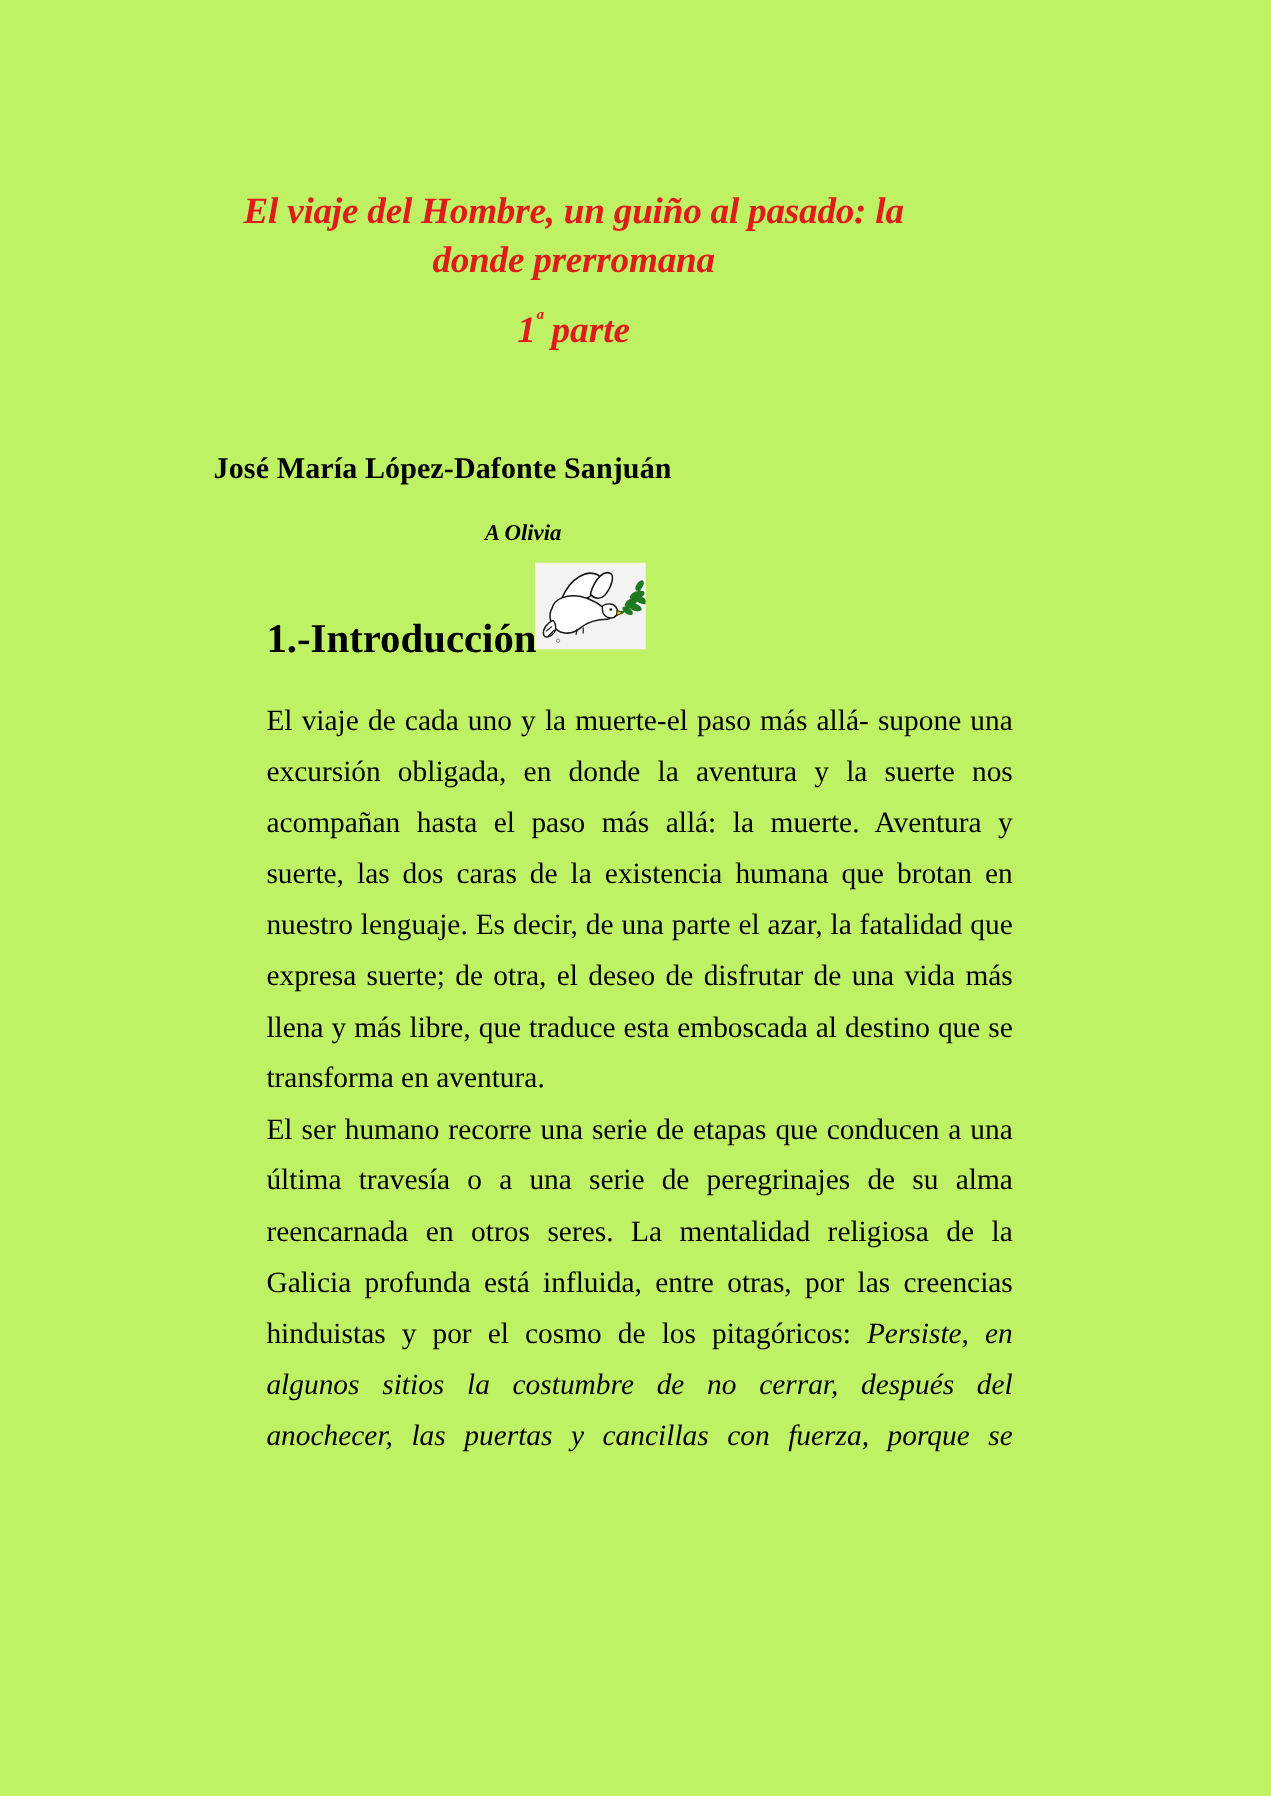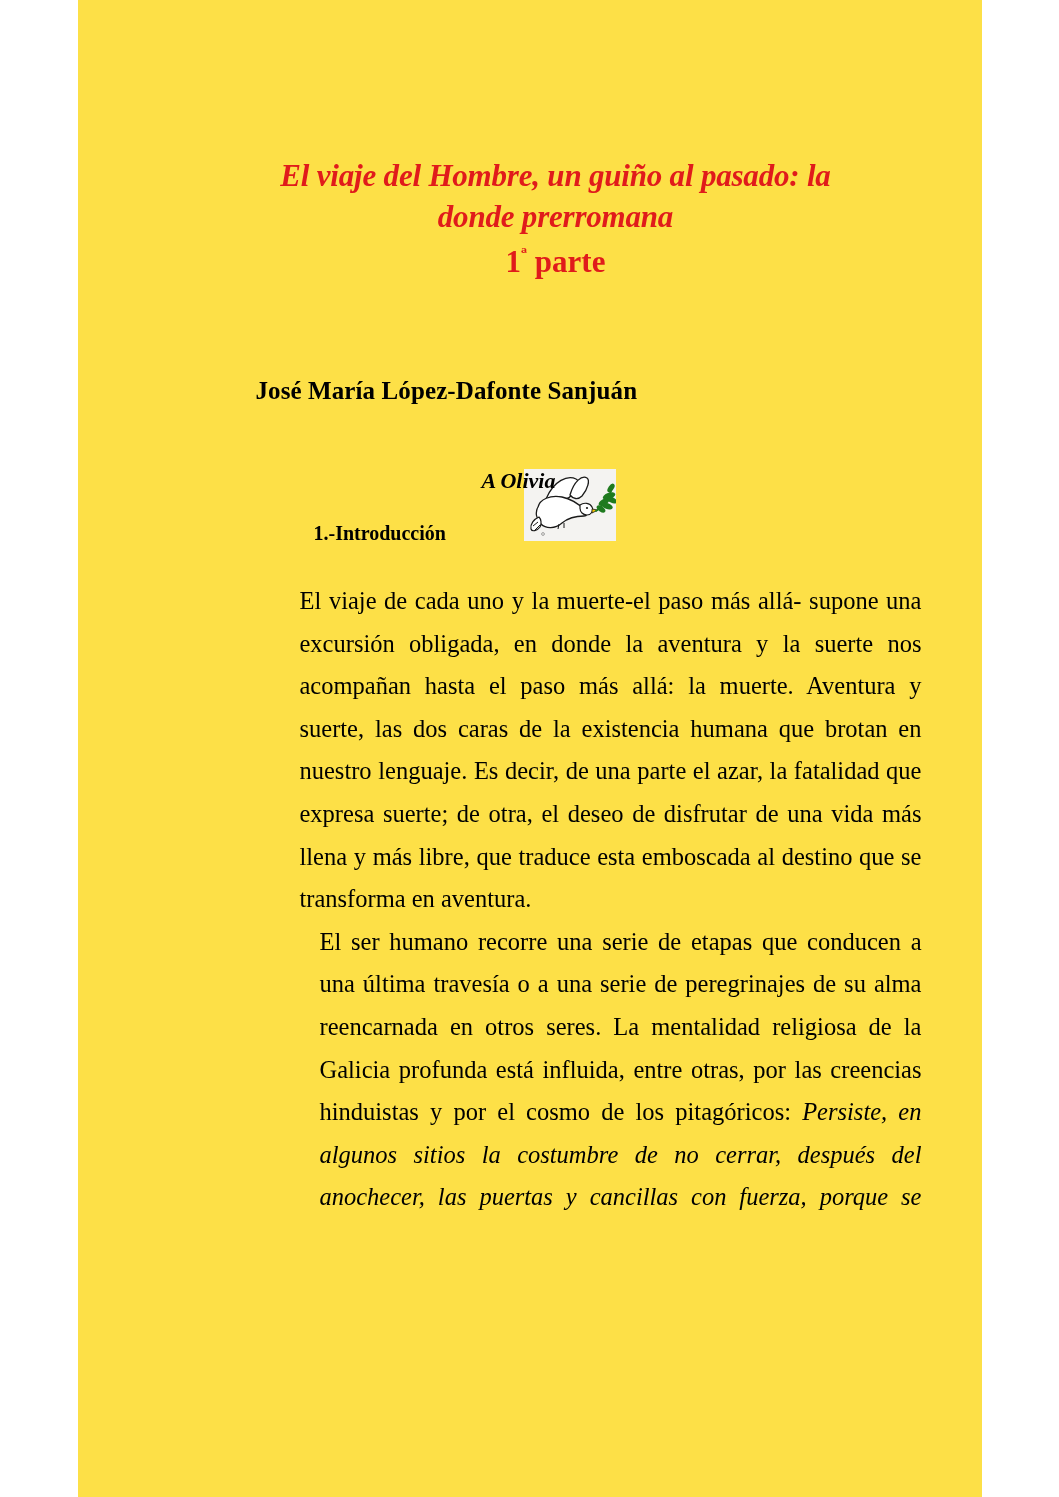--- a/index.html
+++ b/index.html
@@ -3,23 +3,23 @@
 <meta charset="utf-8">
 <style>
   html, body {
     margin: 0;
     padding: 0;
     background: #ffffff;
   }
 
   .page {
     position: relative;
-    width: 904px;
+    width: 1059px;
     height: 1497px;
-    background: #fde047;
+    background: #bef264;
     margin: 0 auto;
     overflow: hidden;
     font-family: "Liberation Serif", "DejaVu Serif", serif;
     color: #000000;
   }
 
   
   .title-block {
     position: absolute;
     left: 178px;
@@ -35,24 +35,25 @@
     font-size: 31px;
     line-height: 41px;
     color: #e01b1b;
     letter-spacing: -0.2px;
     white-space: nowrap;
   }
 
   .title-part {
     font-family: "Liberation Serif", "DejaVu Serif", serif;
     font-weight: bold;
+    font-style: italic;
     font-size: 31px;
     line-height: 41px;
     color: #e01b1b;
-    margin-top: 4px;
+    margin-top: 17px;
   }
 
   .ordinal {
     font-size: 20px;
     vertical-align: super;
     line-height: 0;
   }
 
   
   .author {
@@ -64,24 +65,24 @@
     font-weight: bold;
     font-size: 25px;
     line-height: 32px;
     letter-spacing: 0.1px;
   }
 
   
   .dedication {
     position: absolute;
     left: 404px;
-    top: 468px;
-    font-weight: bold;
-    font-style: italic;
-    font-size: 22px;
+    top: 432px;
+    font-weight: bold;
+    font-style: italic;
+    font-size: 19px;
     line-height: 26px;
     z-index: 3;
   }
 
   
   .dove-figure {
     position: absolute;
     left: 446px;
     top: 469px;
     width: 92px;
@@ -92,24 +93,24 @@
 
   .dove-figure svg {
     display: block;
     width: 92px;
     height: 72px;
   }
 
   
   .section-heading {
     position: absolute;
-    left: 236px;
+    left: 222px;
     top: 517px;
     font-weight: bold;
-    font-size: 20px;
+    font-size: 34px;
     line-height: 32px;
   }
 
   
   .body-text {
     position: absolute;
     left: 222px;
     top: 580px;
     width: 622px;
     font-size: 24.5px;
@@ -118,21 +119,20 @@
     text-justify: inter-word;
   }
 
   .body-text p {
     margin: 0;
     text-align: justify;
   }
 
   .body-text p:last-child {
     text-align: justify;
-    margin-left: 20px;
   }
 
   .quote-italic {
     font-style: italic;
   }
 
   
   .body-text p.force-justify::after {
     content: "";
     display: inline-block;

